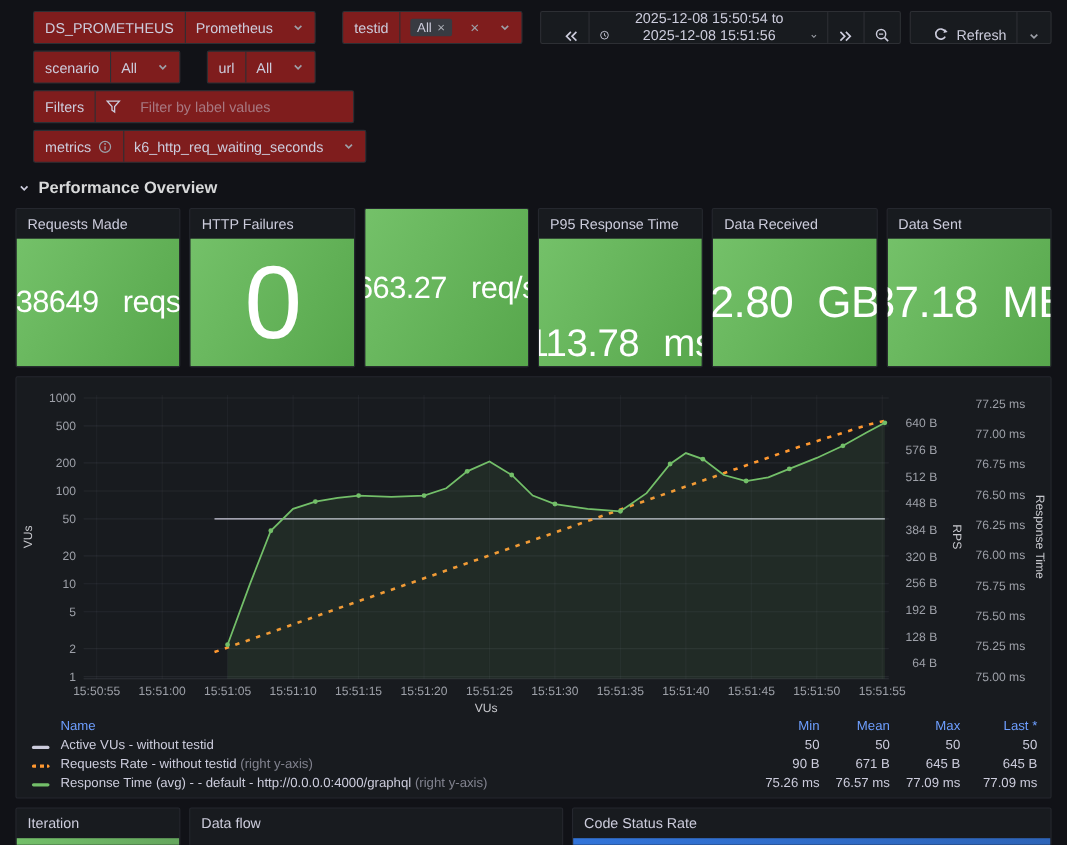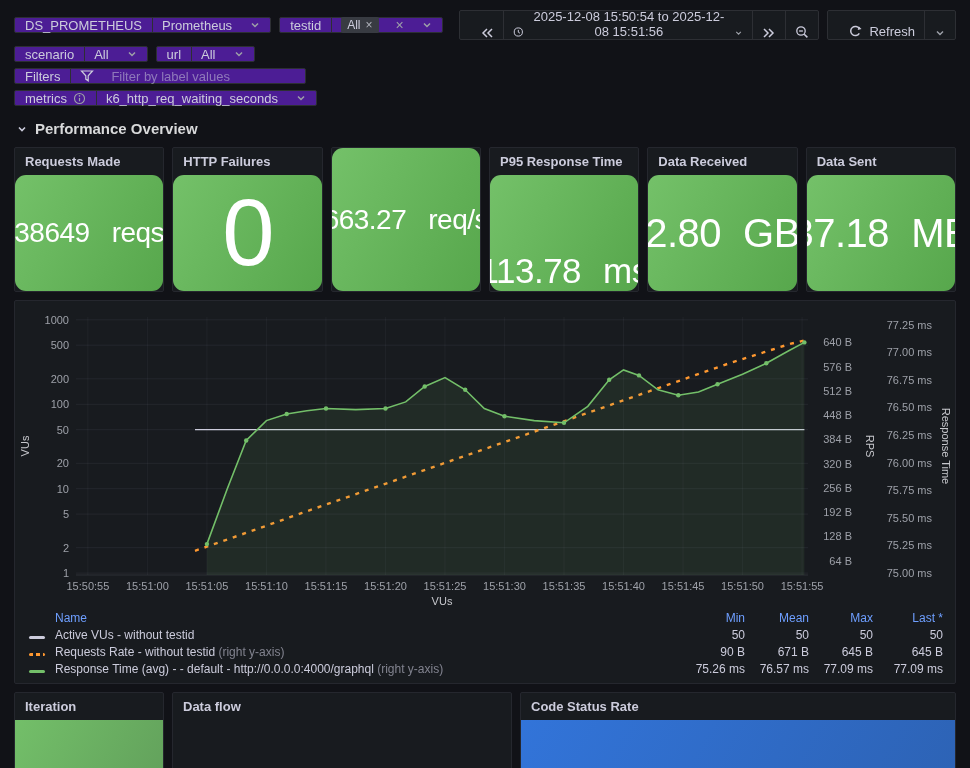--- a/index.html
+++ b/index.html
@@ -2,22 +2,22 @@
 <html><head>
 <meta charset="utf-8">
 <style>
   * { box-sizing: border-box; margin: 0; padding: 0; }
   html,body { width:970px; height:768px; overflow:hidden; background:#111217;
     font-family:"Liberation Sans","DejaVu Sans",sans-serif; color:#ccccdc; }
   .app { width:970px; height:768px; padding:10px 14px 0 14px; }
 
   
   .toolbar { display:flex; align-items:center; gap:8px; margin-bottom:6px; }
-  .ctrl { display:flex; align-items:stretch; height:16px; background:#4c1d95;
-    border:1px solid #2d2f34; border-radius:2px; }
+  .ctrl { display:flex; align-items:stretch; height:30px; background:#7f1d1d;
+    border:1px solid #2d2f34; border-radius:2px;margin-left:16px; }
   .ctrl-label { display:flex; align-items:center; gap:6px; padding:0 10px; font-size:13px;
     color:#ccccdc; border-right:1px solid #2d2f34; white-space:nowrap; }
   .ctrl-value { display:flex; align-items:center; gap:17px; padding:0 9px; font-size:13px;
     color:#ccccdc; cursor:pointer; white-space:nowrap; }
   .pill { display:inline-flex; align-items:center; gap:5px; background:#383b42; border-radius:2px;
     padding:2px 6px; font-size:12px; line-height:1; }
   .pill .x { color:#aeb1b9; font-size:12px; cursor:pointer; }
   .clear-x { color:#9da0a8; font-size:14px; line-height:1; cursor:pointer; }
   .spacer { flex:1; }
   .btn-group { display:flex; align-items:stretch; height:30px; background:#181b1f;
@@ -30,25 +30,25 @@
     font-size:13px; width:185px; font-family:inherit; }
   .filter-input::placeholder { color:rgba(204,204,220,0.52); }
   svg.icon { display:block; }
 
   
   .section-header { display:flex; align-items:center; gap:7px; margin:14px 0 10px 2px; cursor:pointer; }
   .section-title { font-size:15px; font-weight:600; color:#d8d9da; }
 
   
   .panel { background:#181b1f; border:1px solid #25272e; border-radius:2px; display:flex; flex-direction:column; overflow:hidden; }
-  .panel-header { height:27px; min-height:27px; display:flex; align-items:center; padding:0 10px; cursor:pointer;font-weight:bold; }
+  .panel-header { height:27px; min-height:27px; display:flex; align-items:center; padding:0 10px; cursor:pointer; }
   .panel-title { font-size:13px; color:#ccccdc; white-space:nowrap; overflow:hidden; }
   .stats-row { display:grid; grid-template-columns:repeat(6,1fr); gap:8px; height:145px; margin-bottom:8px; }
   .stat-body { flex:1; display:flex; align-items:center; justify-content:center; gap:22px;
-    color:#fff; font-weight:500; letter-spacing:-0.5px;border-radius:11px; }
+    color:#fff; font-weight:500; letter-spacing:-0.5px; }
   .stat-body.size-sm { font-size:28px; }
   .stat-body.size-md { font-size:35px;align-items:flex-end; }
   .stat-body.size-lg { font-size:40px; }
   .stat-body.size-xl { font-size:94px; font-weight:400; letter-spacing:-2px; }
 
   
   .chart-panel { height:384px; padding:6px; margin-bottom:8px; }
   #chart-svg text { font-family:"Liberation Sans","DejaVu Sans",sans-serif; font-size:11px; fill:#9da0a8; }
   #chart-svg text.axis-title { fill:#c7c8cd; }
   .legend { margin-top:2px; }

